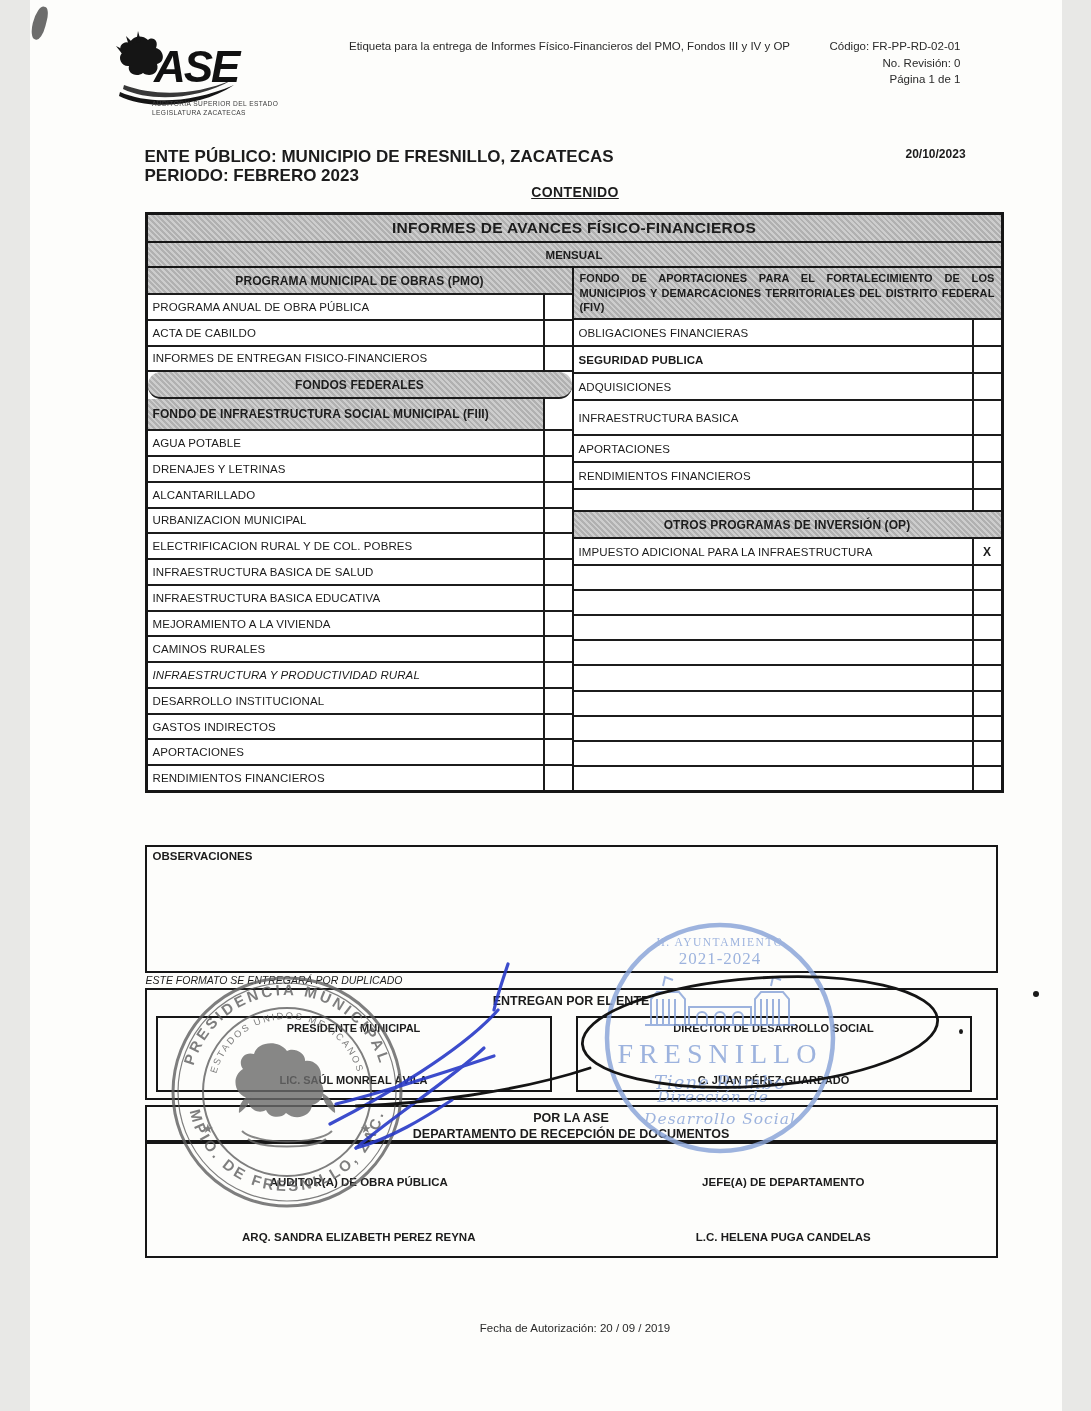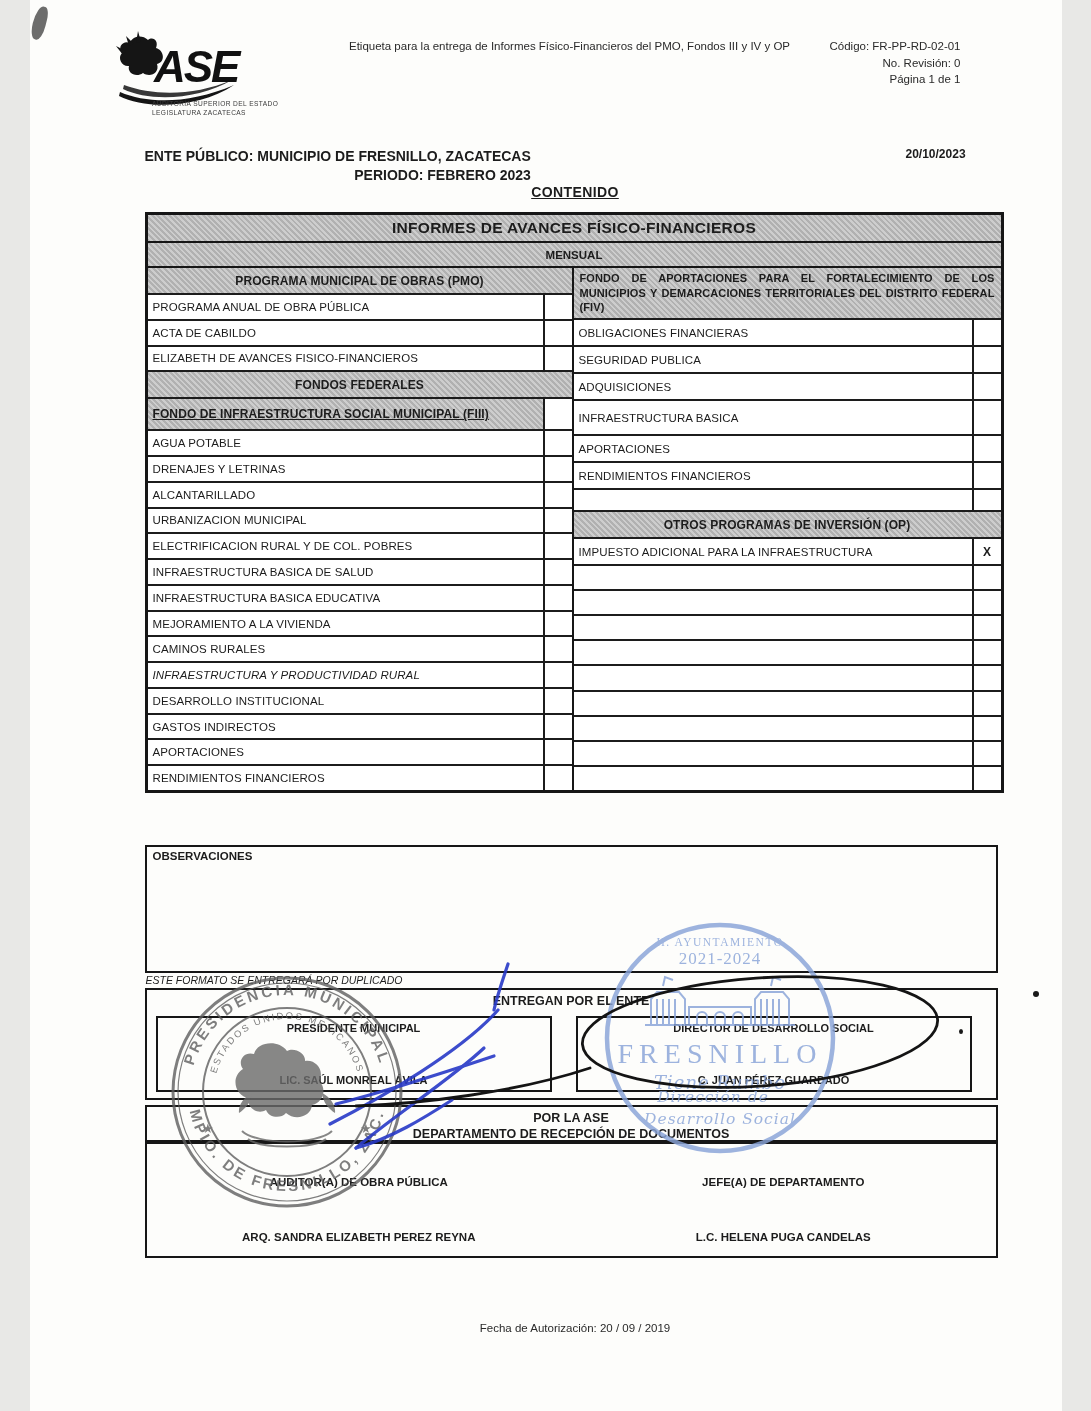--- a/index.html
+++ b/index.html
@@ -4,21 +4,21 @@
 <style>
   html,body{margin:0;padding:0;background:#e8e8e6;}
   .page{position:relative;width:1032px;height:1411px;background:#fdfdfb;
         font-family:"Liberation Sans",sans-serif;color:#1c1c1c;overflow:hidden;margin:0 auto;}
   
   .ase-logo{position:absolute;left:84px;top:30px;}
   .doc-title{position:absolute;left:295px;top:40px;width:490px;text-align:center;
              font-size:11.5px;color:#2a2a2a;}
   .code-block{position:absolute;right:101px;top:38px;text-align:right;font-size:11.5px;
               line-height:16.5px;color:#2a2a2a;}
-  .info-block{position:absolute;left:115px;top:147px;font-weight:bold;font-size:14px;line-height:19px;text-align:right;}
+  .info-block{position:absolute;left:115px;top:147px;font-weight:bold;font-size:17px;line-height:19px;}
   .date-stamp{position:absolute;left:876px;top:147px;font-weight:bold;font-size:12px;}
   .contenido{position:absolute;left:0;top:184px;width:1091px;text-align:center;font-weight:bold;
              font-size:14px;letter-spacing:.4px;text-decoration:underline;}
   
   .toc-table{position:absolute;left:115px;top:212px;width:853px;border:3px solid #161616;background:#fff;}
   .gray{background-color:#c5c5c5;
         background-image:repeating-linear-gradient(45deg,rgba(30,30,30,.12) 0 2px,rgba(255,255,255,.14) 2px 4px);}
   .toc-title{height:26px;display:flex;align-items:center;justify-content:center;font-weight:bold;
              font-size:15.5px;border-bottom:2.5px solid #161616;letter-spacing:.3px;}
   .toc-sub{height:23px;display:flex;align-items:center;justify-content:center;font-weight:bold;
@@ -30,21 +30,21 @@
   .trow{display:flex;border-bottom:2px solid #1c1c1c;min-height:0;}
   .half .trow:last-child{border-bottom:none;}
   .tcell{flex:1;display:flex;align-items:center;padding:0 5px;font-size:11.5px;letter-spacing:.1px;overflow:hidden;}
   .tcheck{flex:0 0 27px;border-left:2px solid #1c1c1c;display:flex;align-items:center;justify-content:center;
           font-size:12px;font-weight:bold;}
   .trow.title{justify-content:center;}
   .trow.title .tcell{justify-content:center;font-weight:bold;font-size:12px;}
   .trow.titleleft .tcell{font-weight:bold;font-size:12px;}
   .trow.titleleft{background:#fff;}
   .trow.titleleft .tcell{background-color:#c5c5c5;
-        background-image:repeating-linear-gradient(45deg,rgba(30,30,30,.12) 0 2px,rgba(255,255,255,.14) 2px 4px);text-decoration:underline;}
+        background-image:repeating-linear-gradient(45deg,rgba(30,30,30,.12) 0 2px,rgba(255,255,255,.14) 2px 4px);}
   .trow.titletall .tcell{display:block;font-weight:bold;font-size:11px;line-height:1.32;
         text-align:justify;padding:3px 6px;}
   
   .obs-box{position:absolute;left:115px;top:845px;width:853px;height:128px;border:2.5px solid #161616;
            font-weight:bold;font-size:11.5px;padding:3px 6px;box-sizing:border-box;background:transparent;}
   .dup-note{position:absolute;left:116px;top:974px;font-style:italic;font-weight:normal;font-size:10.5px;}
   
   .entregan{position:absolute;left:115px;top:988px;width:853px;height:112px;border:2.5px solid #161616;box-sizing:border-box;}
   .ent-title{height:22px;text-align:center;font-weight:bold;font-size:12.5px;padding-top:4px;}
   .sig-box{position:absolute;top:26px;width:396px;height:76px;border:2.5px solid #161616;box-sizing:border-box;}
@@ -113,24 +113,24 @@
           </div>
           <div class="trow item" style="flex: 1 1 0px;">
             <div class="tcell">PROGRAMA ANUAL DE OBRA PÚBLICA</div>
             <div class="tcheck"></div>
           </div>
           <div class="trow item" style="flex: 1 1 0px;">
             <div class="tcell">ACTA DE CABILDO</div>
             <div class="tcheck"></div>
           </div>
           <div class="trow item" style="flex: 1 1 0px;">
-            <div class="tcell">ELIZABETH DE AVANCES FISICO-FINANCIEROS</div>
-            <div class="tcheck"></div>
-          </div>
-          <div class="trow title gray" style="flex: 0 0 25px;">
+            <div class="tcell">INFORMES DE ENTREGAN FISICO-FINANCIEROS</div>
+            <div class="tcheck"></div>
+          </div>
+          <div class="trow title gray" style="flex: 0 0 25px; border-radius: 13px;">
             <div class="tcell">FONDOS FEDERALES</div>
           </div>
           <div class="trow titleleft" style="flex: 0 0 30px;">
             <div class="tcell">FONDO DE INFRAESTRUCTURA SOCIAL MUNICIPAL (FIII)</div>
             <div class="tcheck"></div>
           </div>
           <div class="trow item" style="flex: 1 1 0px;">
             <div class="tcell">AGUA POTABLE</div>
             <div class="tcheck"></div>
           </div>
@@ -188,21 +188,21 @@
           </div>
         </div>
       <div class="half half-right">
           <div class="trow titletall gray" style="flex: 0 0 50px;">
             <div class="tcell">FONDO DE APORTACIONES PARA EL FORTALECIMIENTO DE LOS MUNICIPIOS Y DEMARCACIONES TERRITORIALES DEL DISTRITO FEDERAL (FIV)</div>
           </div>
           <div class="trow item" style="flex: 0 0 25px;">
             <div class="tcell">OBLIGACIONES FINANCIERAS</div>
             <div class="tcheck"></div>
           </div>
-          <div class="trow item" style="flex: 0 0 25px;">
+          <div class="trow item" style="flex: 0 0 25px; font-weight: bold;">
             <div class="tcell">SEGURIDAD PUBLICA</div>
             <div class="tcheck"></div>
           </div>
           <div class="trow item" style="flex: 0 0 25px;">
             <div class="tcell">ADQUISICIONES</div>
             <div class="tcheck"></div>
           </div>
           <div class="trow item" style="flex: 0 0 33px; gap: 23px;">
             <div class="tcell">INFRAESTRUCTURA BASICA</div>
             <div class="tcheck"></div>

